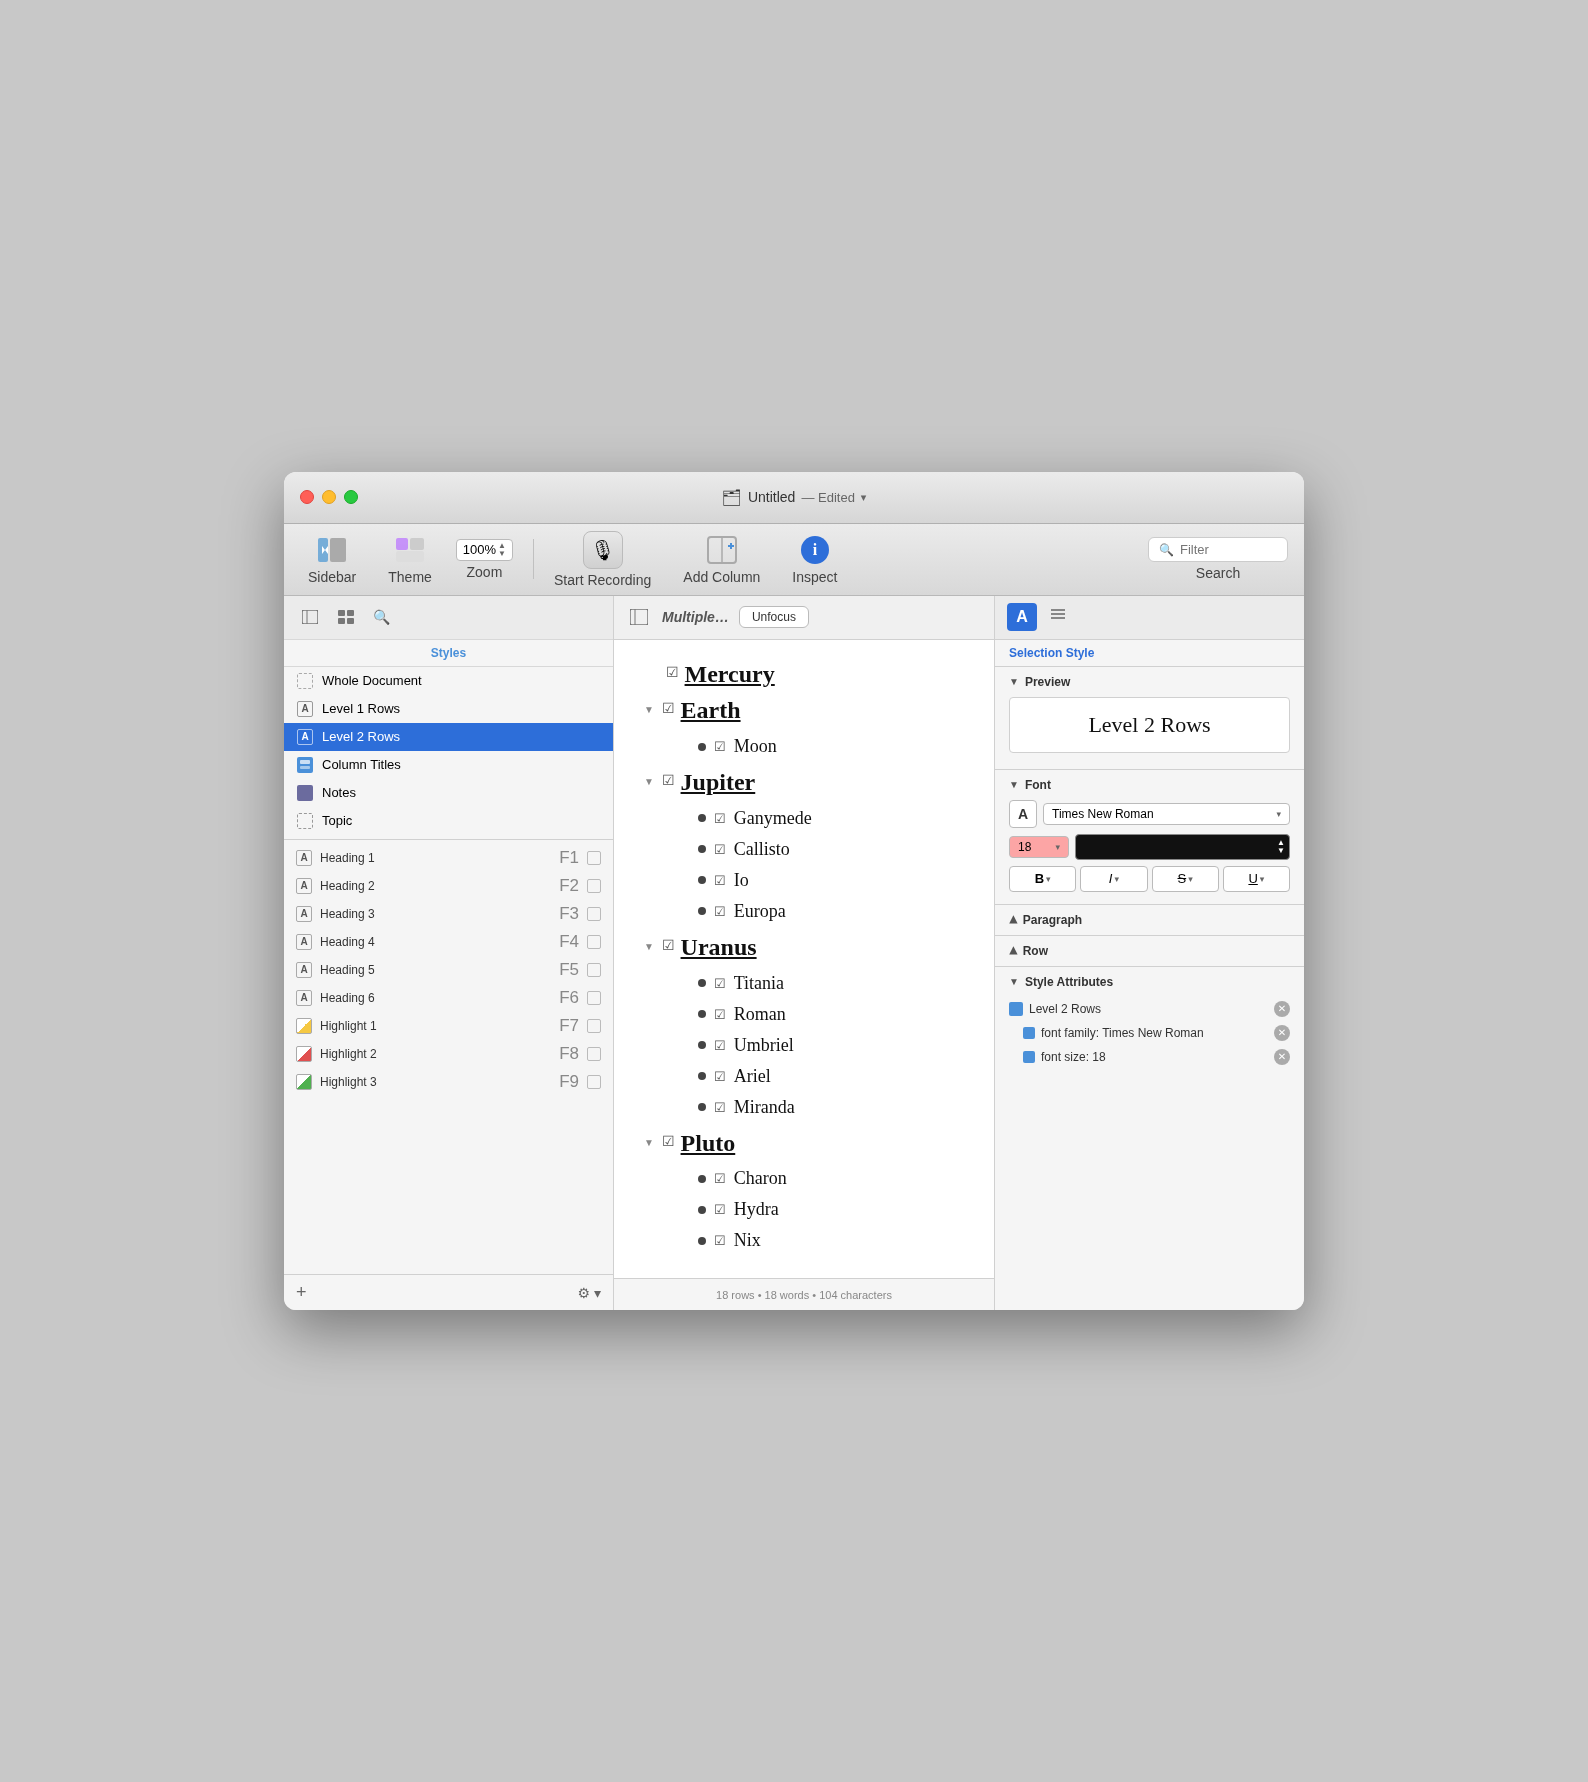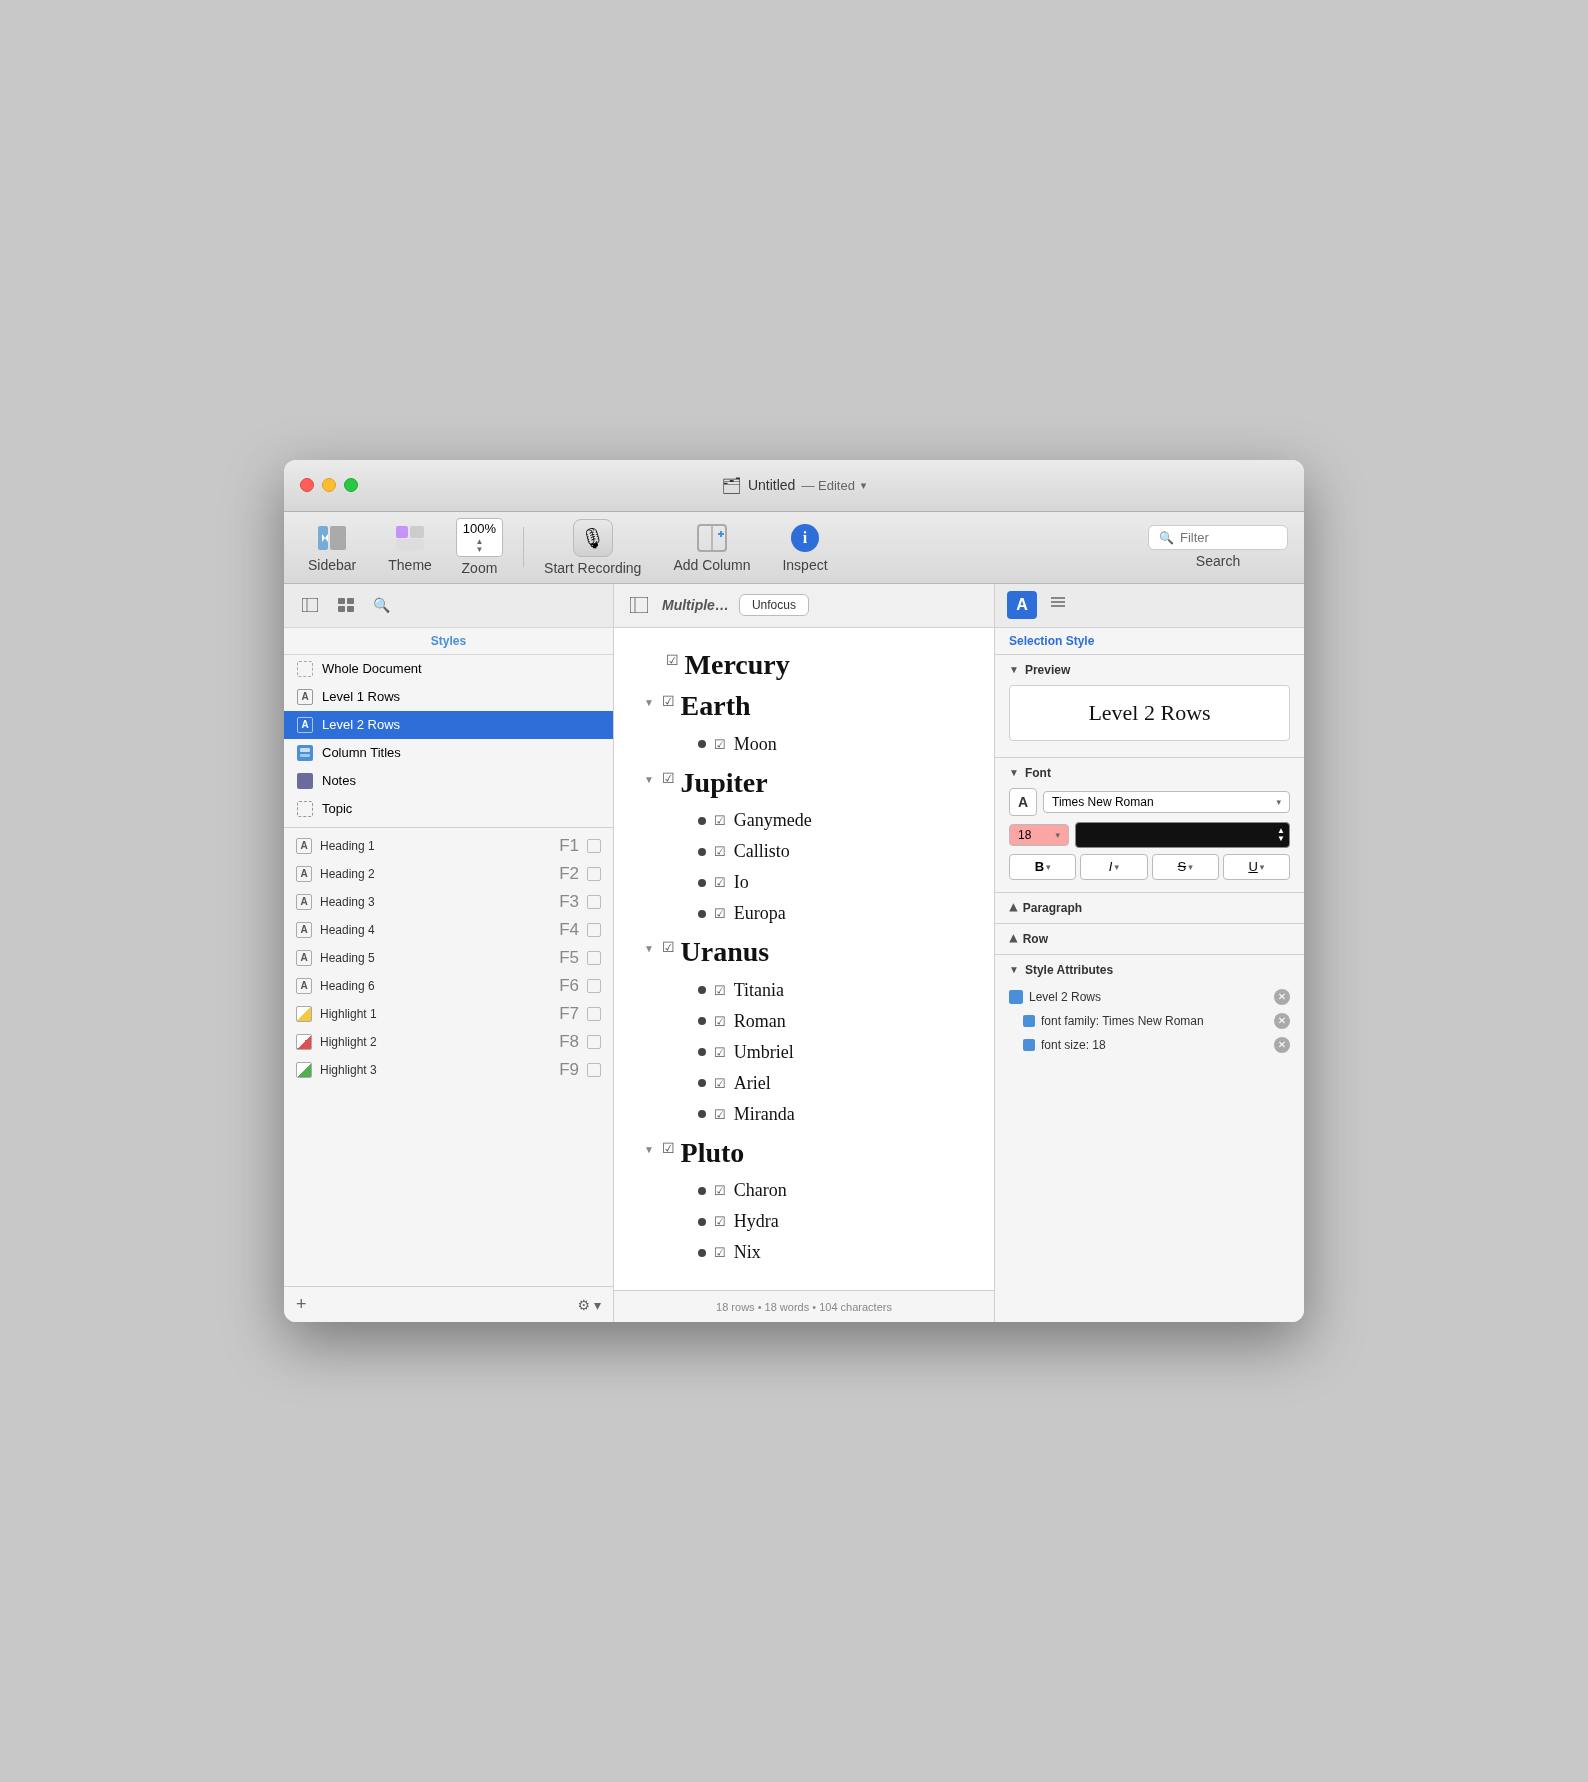--- a/index.html
+++ b/index.html
@@ -102,21 +102,20 @@
     }
     .zoom-value {
       display: flex;
       align-items: center;
       gap: 2px;
       background: white;
       border: 1px solid #bbb;
       border-radius: 4px;
       padding: 2px 6px;
       font-size: 13px;
-      flex-direction: column;
     }
     .toolbar-spacer { flex: 1; }
     .toolbar-search {
       display: flex;
       align-items: center;
       background: white;
       border: 1px solid #ccc;
       border-radius: 6px;
       padding: 4px 10px;
       gap: 6px;
@@ -344,25 +343,26 @@
       font-size: 12px;
       cursor: pointer;
       color: #333;
     }
     .content-scroll {
       flex: 1;
       overflow-y: auto;
       padding: 20px 30px;
     }
     .l1-text {
-      font-size: 28px;
+      font-size: 24px;
       font-weight: bold;
       font-family: "Times New Roman", Times, serif;
       color: #111;
       line-height: 1.2;
+      text-decoration: underline;
     }
     .l2-text {
       font-size: 18px;
       font-weight: normal;
       font-family: "Times New Roman", Times, serif;
       color: #111;
       line-height: 1.5;
     }
     .l1-row {
       margin-bottom: 8px;

